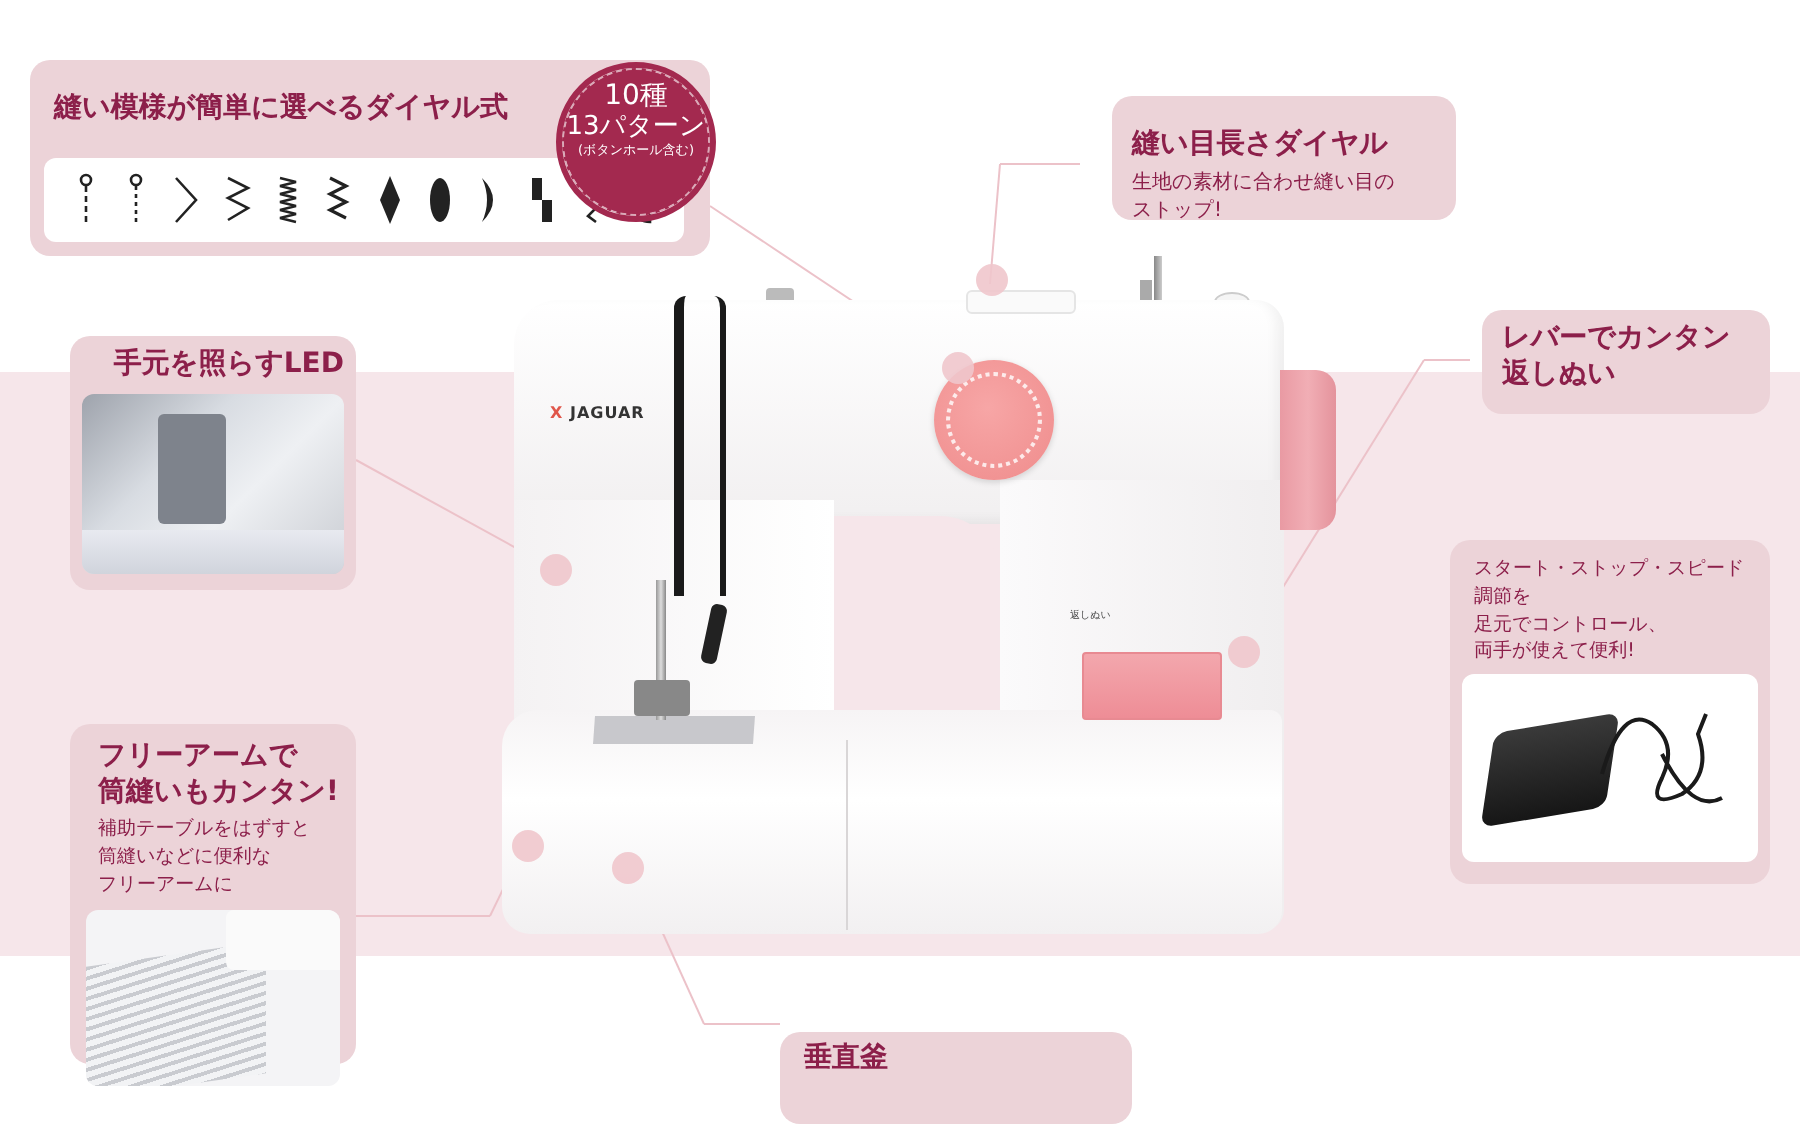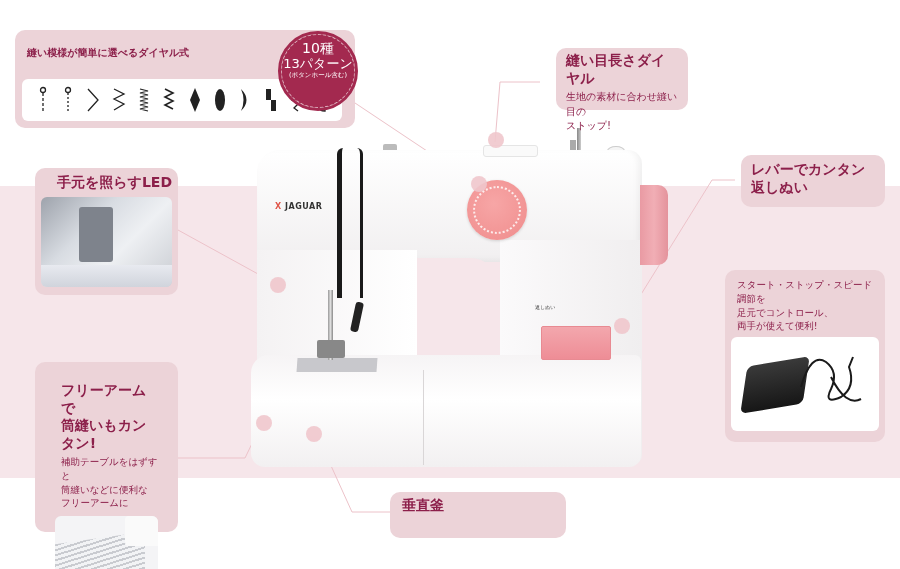--- a/index.html
+++ b/index.html
@@ -101,21 +101,21 @@
 </div>
 
 <div class="dot" style="left:471px;top:176px;"></div>
 <div class="dot" style="left:488px;top:132px;"></div>
 <div class="dot" style="left:614px;top:318px;"></div>
 <div class="dot" style="left:270px;top:277px;"></div>
 <div class="dot" style="left:256px;top:415px;"></div>
 <div class="dot" style="left:306px;top:426px;"></div>
 
 <div class="callout" style="left:15px;top:30px;width:340px;height:98px;">
-  <div class="title" style="position:absolute;left:12px;top:17px;font-size:10px;">縫い模様が簡単に選べるダイヤル式</div>
+  <div class="title" style="position:absolute;left:12px;top:17px;font-size:14px;font-family:Liberation Mono, monospace;">縫い模様が簡単に選べるダイヤル式</div>
 </div>
 <div class="stitches">
   <svg viewBox="0 0 16 28">
       <circle cx="8" cy="4" r="2.5" fill="none" stroke="#222" stroke-width="1.3"></circle>
       <line x1="8" y1="7" x2="8" y2="26" stroke="#222" stroke-width="1.3" stroke-dasharray="3 2"></line>
     </svg>
   <svg viewBox="0 0 16 28">
       <circle cx="8" cy="4" r="2.5" fill="none" stroke="#222" stroke-width="1.3"></circle>
       <line x1="8" y1="7" x2="8" y2="26" stroke="#222" stroke-width="1.3" stroke-dasharray="2 2"></line>
     </svg>
@@ -150,21 +150,21 @@
   <svg viewBox="0 0 16 28">
       <path d="M12,4 Q3,4 4,10 Q5,15 12,15 L12,25 Q6,25 5,20" fill="none" stroke="#222" stroke-width="1.3"></path>
     </svg>
 </div>
 <div class="badge">
   <div class="l1">10種</div>
   <div class="l2">13パターン</div>
   <div class="l3">(ボタンホール含む)</div>
 </div>
 
-<div class="callout" style="left:556px;top:48px;width:132px;height:62px;padding:4px 10px;">
+<div class="callout" style="left:556px;top:48px;width:172px;height:62px;padding:16px 10px;">
   <div class="title" style="font-size:14px;">縫い目長さダイヤル</div>
   <div class="desc" style="margin-top:3px;">生地の素材に合わせ縫い目の</div>
   <div class="desc">ストップ!</div>
 </div>
 
 <div class="callout" style="left:35px;top:168px;width:143px;height:127px;padding:6px;text-align:right;">
   <div class="title" style="font-size:14px;margin-left:8px;">手元を照らすLED</div>
   <div class="photo" style="margin-top:5px;height:90px;background:linear-gradient(135deg,#9ea3ac 0%,#d8dce2 35%,#eef0f3 60%,#c9ccd2 100%);">
     <div style="position:absolute;left:38px;top:10px;width:34px;height:55px;background:#7e838c;border-radius:3px;"></div>
     <div style="position:absolute;left:0;top:68px;width:136px;height:22px;background:linear-gradient(#e8eaf0,#d0d4dc);"></div>
@@ -181,27 +181,27 @@
   <div class="desc" style="margin-left:6px;font-size:9.5px;">足元でコントロール、</div>
   <div class="desc" style="margin-left:6px;font-size:9.5px;">両手が使えて便利!</div>
   <div class="photo" style="margin-top:4px;height:94px;">
     <div style="position:absolute;left:14px;top:24px;width:60px;height:48px;background:linear-gradient(#3a3a3a,#161616);border-radius:6px;transform:skewX(-18deg) rotate(-10deg);"></div>
     <svg viewBox="0 0 148 94" style="position:absolute;left:0;top:0;width:148px;height:94px;">
       <path d="M70,50 Q80,15 95,25 Q108,35 100,52 Q92,68 110,60 Q125,50 118,30 L122,20 M100,40 Q115,70 130,62" fill="none" stroke="#1a1a1a" stroke-width="2"></path>
     </svg>
   </div>
 </div>
 
-<div class="callout" style="left:35px;top:362px;width:143px;height:170px;padding:20px;">
+<div class="callout" style="left:35px;top:362px;width:143px;height:170px;padding:8px;">
   <div class="title" style="font-size:14px;margin-left:6px;">フリーアームで</div>
   <div class="title" style="font-size:14px;margin-left:6px;">筒縫いもカンタン!</div>
   <div class="desc" style="margin-left:6px;margin-top:3px;font-size:9.5px;">補助テーブルをはずすと</div>
   <div class="desc" style="margin-left:6px;font-size:9.5px;">筒縫いなどに便利な</div>
   <div class="desc" style="margin-left:6px;font-size:9.5px;">フリーアームに</div>
   <div class="photo" style="margin-top:6px;height:88px;background:#f4f4f6;">
     <div style="position:absolute;left:0;top:22px;width:90px;height:66px;background:repeating-linear-gradient(170deg,#c9cbd0 0 2px,#f2f3f5 2px 5px);transform:skewY(-8deg);"></div>
     <div style="position:absolute;left:70px;top:0;width:70px;height:30px;background:#fafafa;border-radius:4px;"></div>
   </div>
 </div>
 
-<div class="callout" style="left:390px;top:492px;width:176px;height:46px;padding:5px 12px;">
+<div class="callout" style="left:390px;top:516px;width:176px;height:46px;padding:5px 12px;">
   <div class="title" style="font-size:14px;">垂直釜</div>
 </div>
 
 </body></html>

